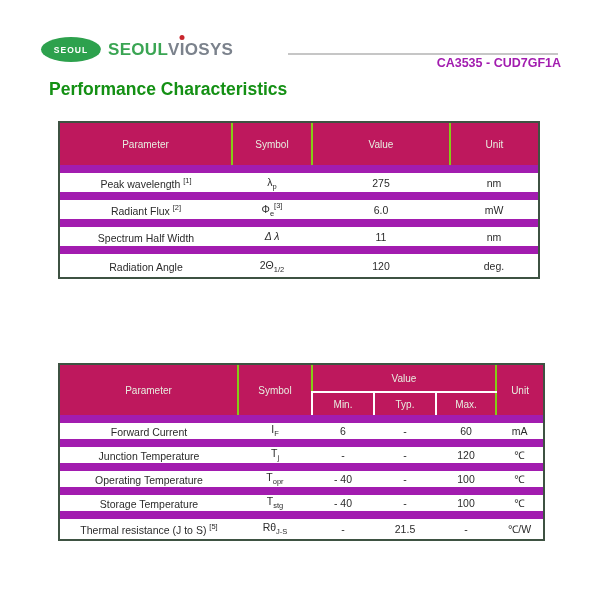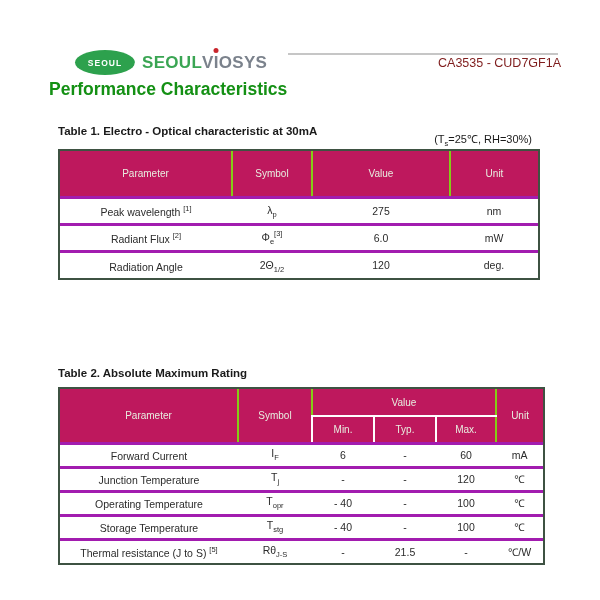--- a/index.html
+++ b/index.html
@@ -1,50 +1,50 @@
 <!DOCTYPE html>
 <html><head>
 <meta charset="utf-8">
 <style>
   * { margin:0; padding:0; box-sizing:border-box; }
   body { width:600px; height:600px; background:#fff; font-family:"Liberation Sans", sans-serif; }
   .sheet { position:relative; width:600px; height:600px; background:#fff; overflow:hidden; }
 
   
-  .logo { position:absolute; left:75px; top:37px; display:flex; align-items:center; gap:7px;margin-top:13px; }
+  .logo { position:absolute; left:41px; top:37px; display:flex; align-items:center; gap:7px; }
   .logo-oval { position:relative; width:60px; height:25px; background:#2da14d; border-radius:50%;
                color:#fff; font-size:8.5px; font-weight:bold; display:flex; align-items:center;
                justify-content:center; letter-spacing:1px; overflow:visible; }
   .logo-swoosh { position:absolute; right:-3px; top:-2px; width:27px; height:28px;
                  border:3px solid transparent; border-right-color:#fff; border-radius:50%;
                  transform:rotate(18deg); }
   .brand { font-size:17px; font-weight:bold; letter-spacing:0.3px; display:flex; align-items:baseline; }
   .brand-green { color:#3aa553; }
   .brand-gray { color:#7b828c; display:flex; align-items:baseline; }
   .brand-i { position:relative; display:inline-block; }
   .i-dot { position:absolute; width:5px; height:5px; background:#c9252c; border-radius:50%;
            top:-5px; left:50%; transform:translateX(-50%); }
   .top-rule { position:absolute; top:53px; left:288px; right:42px; border-top:2px solid #c6c6c6; }
-  .part-number { position:absolute; top:56px; right:39px; font-size:12.5px; font-weight:normal; color:#7f1d1d; }
+  .part-number { position:absolute; top:56px; right:39px; font-size:12.5px; font-weight:bold; color:#a21caf; }
 
   .page-title { position:absolute; left:40px; top:79px; font-size:17.5px; font-weight:bold; color:#149014;margin-left:9px; }
 
   
   .tbl-block { position:absolute; left:58px; }
   .tbl-head { position:relative; }
   .tbl-title { font-size:11.5px; font-weight:bold; color:#1a1a1a; }
   .condition { position:absolute; right:8px; bottom:1px; font-size:11px; color:#1a1a1a; }
   .condition sub { font-size:7.5px; }
   .tbl-frame { border:2px solid #3e5242; }
   table { border-collapse:collapse; table-layout:fixed; width:100%; }
   th { background:#be185d; color:#e8eee0; font-weight:normal; font-size:10px; text-align:center; }
   th + th { border-left:2px solid #84cc16; }
   .val-group { border-bottom:2px solid #fff; }
   .sub-head { border-left:2px solid #fff; }
-  tbody td { border-top:3px solid #a21caf; text-align:center; font-size:10.5px; color:#2b2b2b;
+  tbody td { border-top:8px solid #a21caf; text-align:center; font-size:10.5px; color:#2b2b2b;
              vertical-align:middle; }
   sup.fn { font-size:7.5px; vertical-align:super; }
   sub.sb { font-size:7.5px; }
 
   #table1 thead tr { height:46px; }
   #table1 tbody tr { height:27px; }
   #table2 thead tr { height:27px; }
   #table2 tbody tr { height:24px;padding-left:21px; }
 </style>
 </head>
@@ -65,24 +65,20 @@
           <span>OSYS</span>
         </span>
     </span>
   </div>
   <div class="top-rule"></div>
   <div class="part-number">CA3535 - CUD7GF1A</div>
 
   <div class="page-title">Performance Characteristics</div>
 
   <div class="tbl-block" style="top:121px; width:482px;">
-    <div class="tbl-head" style="height:28px;">
-      <span class="tbl-title">Table 1. Electro - Optical characteristic at 30mA</span>
-      <span class="condition"><span>(T</span><sub>s</sub><span>=25℃, RH=30%)</span></span>
-    </div>
     <div class="tbl-frame">
       <table id="table1">
         <colgroup>
             <col style="width:172px">
             <col style="width:80px">
             <col style="width:138px">
             <col style="width:88px">
           </colgroup>
         <thead>
           <tr>
@@ -99,34 +95,37 @@
             <td>275</td>
             <td>nm</td>
           </tr>
           <tr>
             <td><span>Radiant Flux</span> <sup class="fn">[2]</sup></td>
             <td><span>Φ</span><sub class="sb">e</sub><sup class="fn">[3]</sup></td>
             <td>6.0</td>
             <td>mW</td>
           </tr>
           <tr>
+            <td><span>Spectrum Half Width</span> <sup class="fn"></sup></td>
+            <td><span style="font-style:italic">Δ λ</span><sub class="sb"></sub><sup class="fn"></sup></td>
+            <td>11</td>
+            <td>nm</td>
+          </tr>
+          <tr>
             <td><span>Radiation Angle</span> <sup class="fn"></sup></td>
             <td><span>2Θ</span><sub class="sb">1/2</sub><sup class="fn"></sup></td>
             <td>120</td>
             <td>deg.</td>
           </tr>
         </tbody>
       </table>
     </div>
   </div>
 
   <div class="tbl-block" style="top:363px; width:487px;">
-    <div class="tbl-head" style="height:24px;">
-      <span class="tbl-title">Table 2. Absolute Maximum Rating</span>
-    </div>
     <div class="tbl-frame">
       <table id="table2">
         <colgroup>
             <col style="width:178px">
             <col style="width:74px">
             <col style="width:62px">
             <col style="width:62px">
             <col style="width:60px">
             <col style="width:47px">
           </colgroup>

